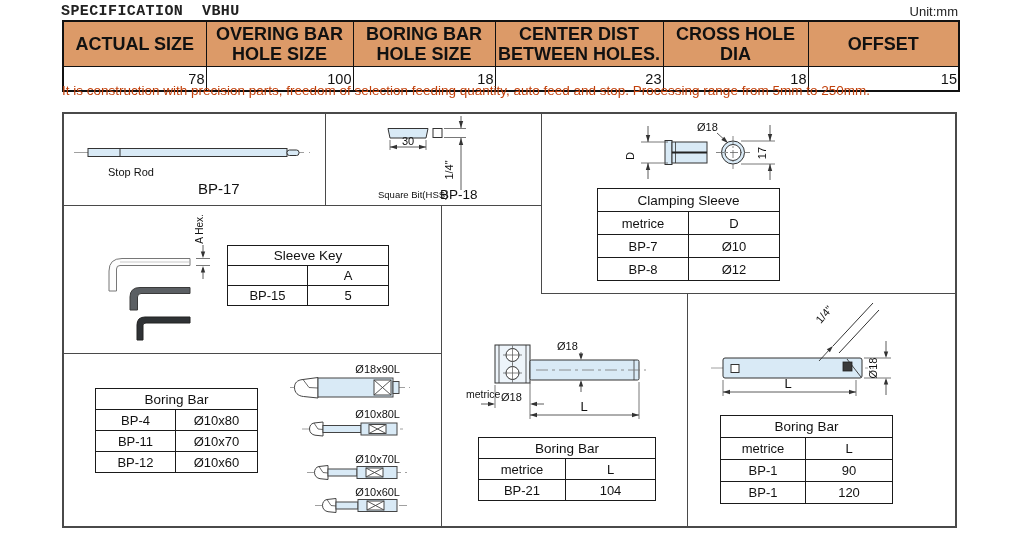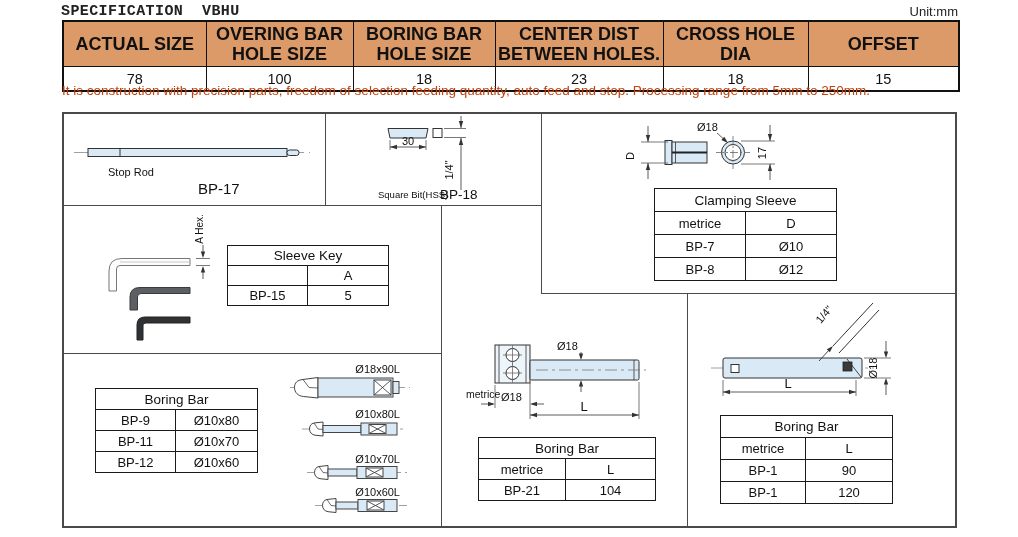--- a/index.html
+++ b/index.html
@@ -5,21 +5,21 @@
   html,body{margin:0;padding:0;background:#fff;}
   body{width:1018px;height:537px;position:relative;font-family:"Liberation Sans",sans-serif;color:#111;overflow:hidden;}
   .abs{position:absolute;}
   .title{font-size:15px;font-weight:600;letter-spacing:.4px;color:#222;white-space:pre;font-family:Liberation Mono, monospace;}
   .unit{font-size:13px;color:#222;text-align:right;}
   .desc{font-size:13.5px;color:#c2410c;}
   table{border-collapse:collapse;background:#fff;}
   
   .spec{table-layout:fixed;border:2px solid #111;}
   .spec th{background:#DC9A68;border:1px solid #111;font-size:18px;font-weight:bold;line-height:1.12;padding:2px 1px;height:26px;color:#111;}
-  .spec td{border:1px solid #111;font-size:14.5px;text-align:center;height:21px;}
+  .spec td{border:1px solid #111;font-size:14.5px;text-align:right;height:21px;}
   
   .dt{table-layout:fixed;border:1.5px solid #1a1a1a;}
   .dt td{border:1px solid #1a1a1a;text-align:center;font-size:13px;color:#111;padding:0;}
   .dt .tt{font-size:13.5px;}
   .rh19 td{height:19px}.rh20 td{height:20px}.rh21 td{height:21px}.rh22 td{height:22px}
   
   .bigbox{border:2px solid #4a4a4a;box-sizing:border-box;}
   .seg{background:#4a4a4a;}
   svg text{font-family:"Liberation Sans",sans-serif;fill:#111;}
   svg{overflow:visible;}
@@ -137,21 +137,21 @@
       <polygon points="107,51 104.8,58 109.2,58"></polygon>
     <polygon points="187,31 180.3,27.9 183.3,24.7"></polygon>
     <polygon points="229,29 226.8,22 231.2,22"></polygon>
       <polygon points="229,52 226.8,59 231.2,59"></polygon>
   </g>
   <text x="93" y="44" font-size="11" text-anchor="middle" transform="rotate(-90 93 44)">D</text>
   <text x="156" y="19" font-size="11">Ø18</text>
   <text x="221" y="45" font-size="11" text-anchor="middle" transform="rotate(-90 221 41)">17</text>
 </svg>
 
-<table class="dt abs rh22" style="left:654px;top:188px;width:182px;">
+<table class="dt abs rh22" style="left:597px;top:188px;width:182px;">
   <colgroup>
       <col style="width:91px">
       <col style="width:91px">
     </colgroup>
   <tbody>
       <tr>
         <td colspan="2" class="tt">Clamping Sleeve</td>
       </tr>
   <tr>
     <td>metrice</td>
@@ -211,21 +211,21 @@
 <table class="dt abs rh20" style="left:95px;top:388px;width:162px;">
   <colgroup>
       <col style="width:80px">
       <col style="width:82px">
     </colgroup>
   <tbody>
       <tr>
         <td colspan="2" class="tt">Boring Bar</td>
       </tr>
   <tr>
-    <td>BP-9</td>
+    <td>BP-4</td>
     <td>Ø10x80</td>
   </tr>
   <tr>
     <td>BP-11</td>
     <td>Ø10x70</td>
   </tr>
   <tr>
     <td>BP-12</td>
     <td>Ø10x60</td>
   </tr>

